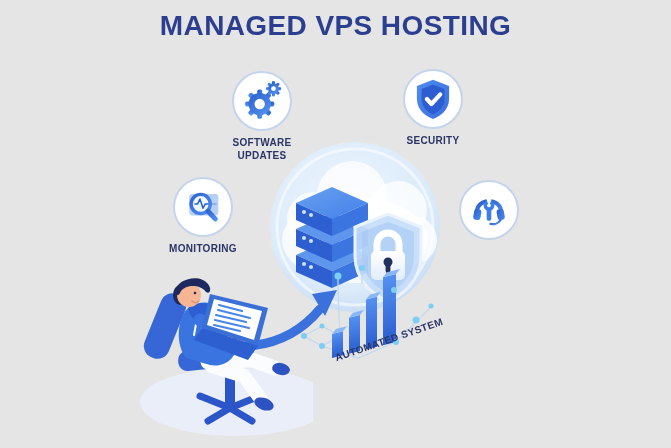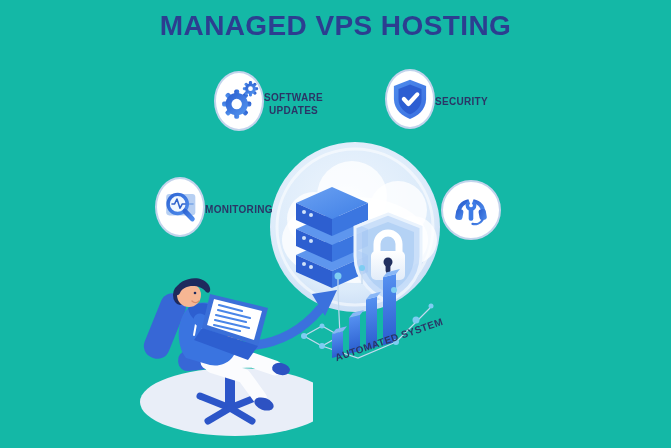--- a/index.html
+++ b/index.html
@@ -1,25 +1,25 @@
 <!DOCTYPE html>
 <html><head>
 <meta charset="utf-8">
 <style>
   html,body { margin:0; padding:0; background:#ffffff; }
   .canvas {
-    position:relative; width:671px; height:448px; background:#14b8a6;
+    position:relative; width:671px; height:448px; background:#e5e5e5;
     overflow:hidden; font-family:"Liberation Sans", sans-serif;
   }
   .title {
     position:absolute; top:10px; left:0; width:100%; margin:0;
     text-align:center; font-size:28px; font-weight:bold;
     color:#2c3e90; letter-spacing:.4px;
   }
-  .feature { position:absolute; width:96px; display:flex; flex-direction:row; align-items:center; z-index:5; }
+  .feature { position:absolute; width:96px; display:flex; flex-direction:column; align-items:center; z-index:5; }
   .icon-circle {
     width:60px; height:60px; border-radius:50%; background:#ffffff;
     border:2px solid #c3d4ec; box-sizing:border-box;
     display:flex; align-items:center; justify-content:center;
   }
   .icon-circle svg { width:46px; height:46px; }
   .feature-label {
     margin-top:5px; font-size:10px; font-weight:bold; color:#2b3566;
     text-align:center; line-height:1.3; letter-spacing:.3px; white-space:pre-line;
   }

